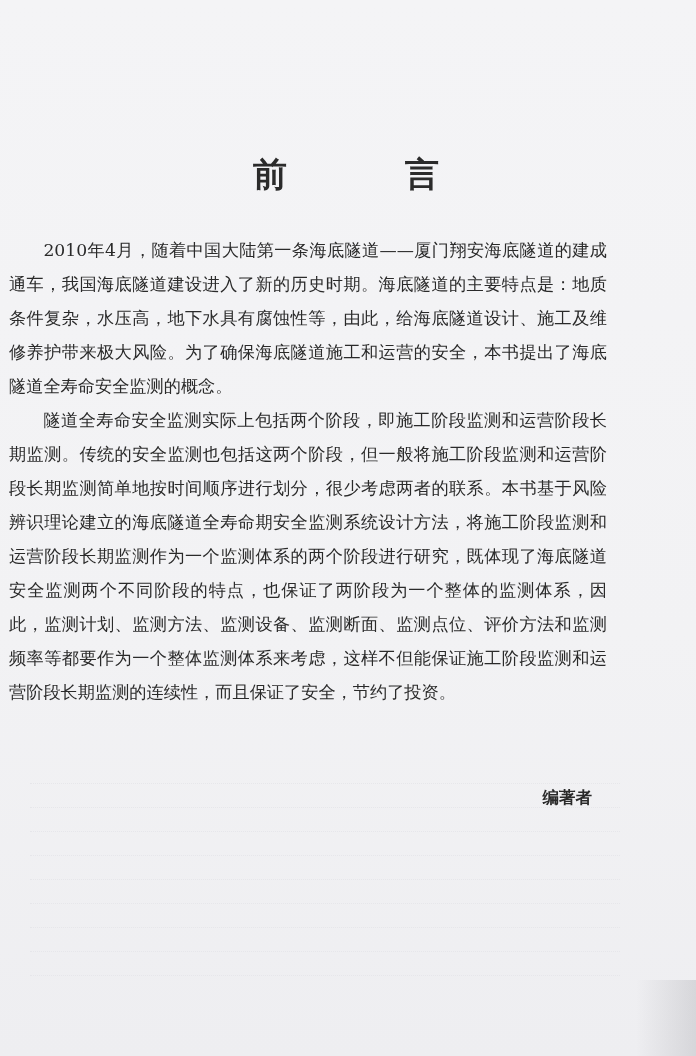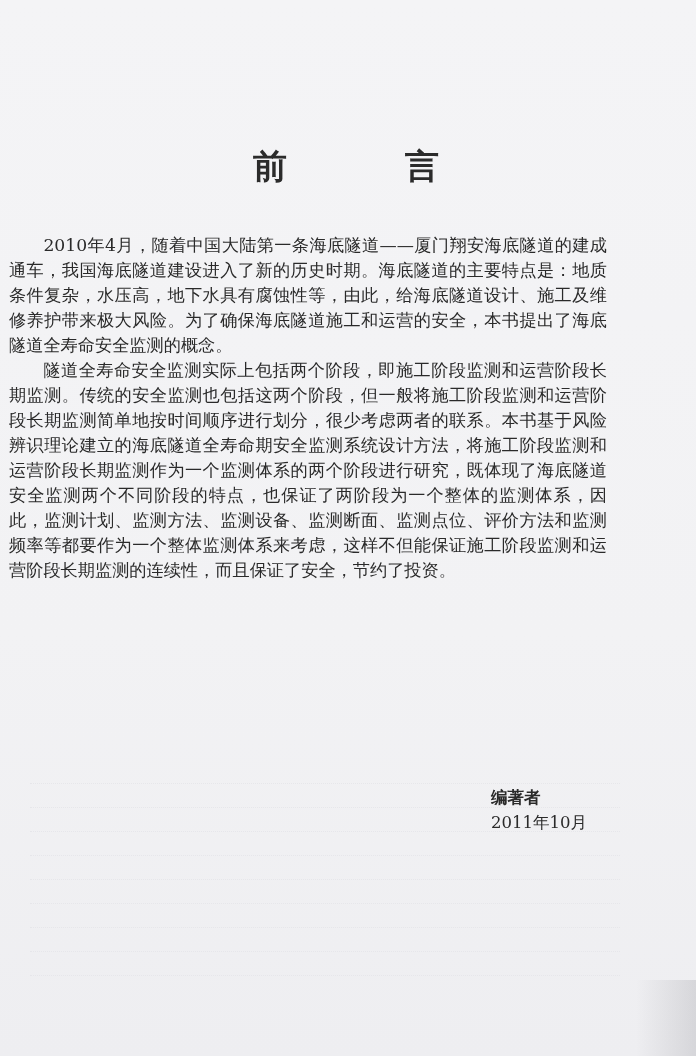--- a/index.html
+++ b/index.html
@@ -13,32 +13,32 @@
     .page {
       position: absolute; left: 0; top: 0; width: 696px; height: 1056px;
       background: linear-gradient(180deg, #f4f4f6 0%, #f2f2f4 60%, #eeeef1 100%);
     }
     .ghost {
       position: absolute; left: 30px; top: 760px; width: 590px;
       color: #e1e1e5; font-size: 13px; line-height: 23px; white-space: nowrap; overflow: hidden;
     }
     .ghost div { border-bottom: 1px dotted #e6e6ea; }
     .title {
-      position: absolute; left: 0; right: 0; top: 144px;
+      position: absolute; left: 0; right: 0; top: 152px;
       text-align: center; font-size: 34px; font-weight: bold; letter-spacing: 42px;
       color: #2b2b2b; padding-left: 38px;
     }
     .body-text {
       position: absolute; left: 9px; top: 233px; width: 598px;
-      font-size: 17.2px; line-height: 25px; text-align: justify;
+      font-size: 17.2px; line-height: 34px; text-align: justify;
       text-align-last: left;
     }
     .body-text p { margin: 0; text-indent: 2em; }
     .sign {
-      position: absolute; left: 491px; width: 140px; text-align: left; font-size: 16.5px;
+      position: absolute; left: 452px; width: 140px; text-align: right; font-size: 16.5px;
     }
     .sign.author { top: 787px; font-weight: bold; }
     .sign.date { top: 812px; }
     .shadow-right {
       position: absolute; right: 0; top: 980px; width: 60px; height: 76px;
       background: linear-gradient(90deg, rgba(0,0,0,0) 0%, rgba(40,40,50,0.12) 100%);
     }
   </style>
 </head>
 <body>
@@ -57,16 +57,15 @@
   </div>
 
   <div class="title">前　言</div>
 
   <div class="body-text">
     <p>2010年4月，随着中国大陆第一条海底隧道——厦门翔安海底隧道的建成通车，我国海底隧道建设进入了新的历史时期。海底隧道的主要特点是：地质条件复杂，水压高，地下水具有腐蚀性等，由此，给海底隧道设计、施工及维修养护带来极大风险。为了确保海底隧道施工和运营的安全，本书提出了海底隧道全寿命安全监测的概念。</p>
     <p>隧道全寿命安全监测实际上包括两个阶段，即施工阶段监测和运营阶段长期监测。传统的安全监测也包括这两个阶段，但一般将施工阶段监测和运营阶段长期监测简单地按时间顺序进行划分，很少考虑两者的联系。本书基于风险辨识理论建立的海底隧道全寿命期安全监测系统设计方法，将施工阶段监测和运营阶段长期监测作为一个监测体系的两个阶段进行研究，既体现了海底隧道安全监测两个不同阶段的特点，也保证了两阶段为一个整体的监测体系，因此，监测计划、监测方法、监测设备、监测断面、监测点位、评价方法和监测频率等都要作为一个整体监测体系来考虑，这样不但能保证施工阶段监测和运营阶段长期监测的连续性，而且保证了安全，节约了投资。</p>
   </div>
 
   <div class="sign author">编著者</div>
-  <div class="sign date">2011年10月</div>
 
   <div class="shadow-right"></div>
 </div>
 
 </body></html>

